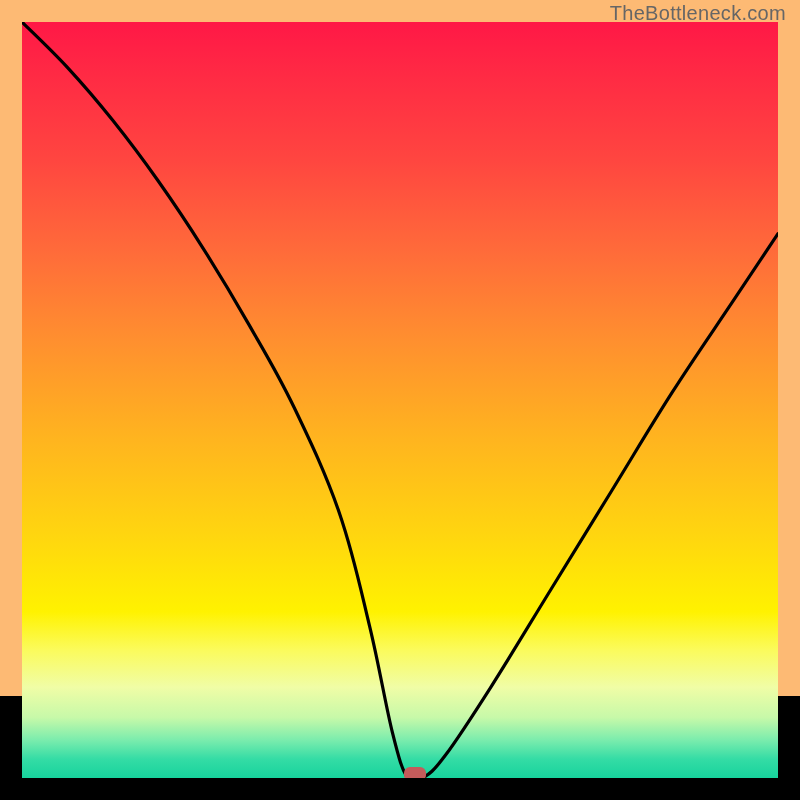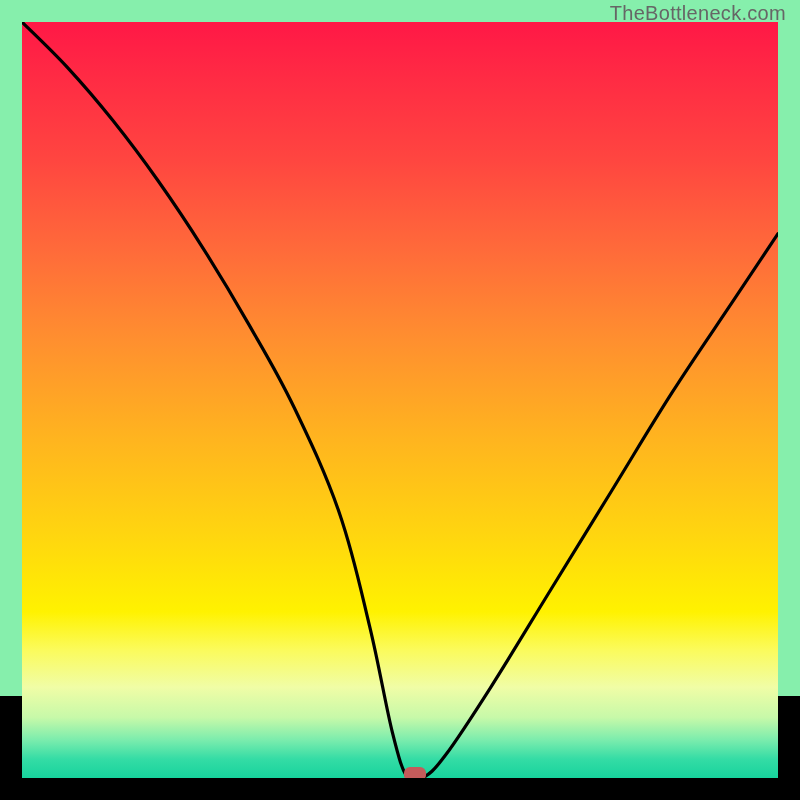--- a/index.html
+++ b/index.html
@@ -8,21 +8,21 @@
     width: 800px;
     height: 800px;
     background: #000;
     font-family: Arial, Helvetica, sans-serif;
     overflow: hidden;
   }
   .frame {
     position: relative;
     width: 800px;
     height: 696px;
-    background: #86efac;
+    background: #fdba74;
   }
   .watermark {
     position: absolute;
     top: 2px;
     right: 14px;
     color: #666;
     font-size: 20px;
     letter-spacing: 0.3px;
     z-index: 20;
     user-select: none;

